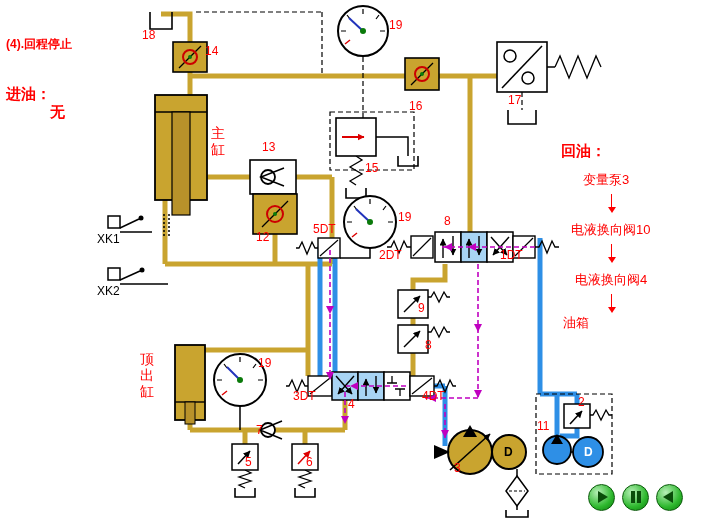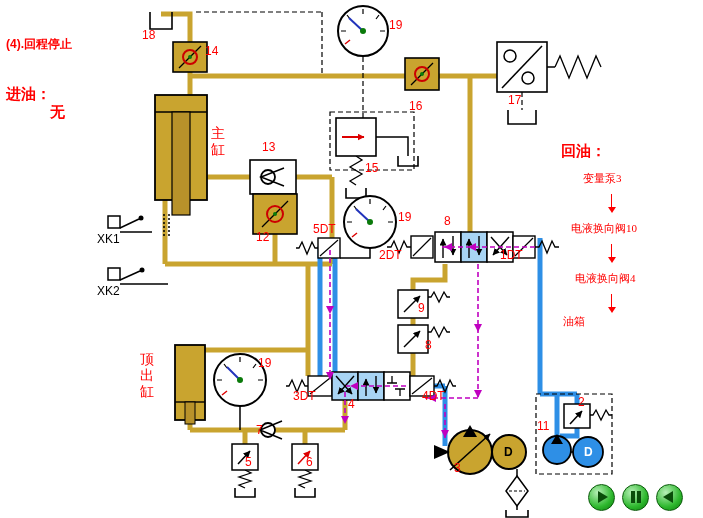--- a/index.html
+++ b/index.html
@@ -2,21 +2,21 @@
 <html><head>
 <meta charset="utf-8">
 <style>
   html,body{margin:0;padding:0;background:#fff;}
   #screen{position:relative;width:703px;height:518px;background:#ffffff;overflow:hidden;
           font-family:"Liberation Sans",sans-serif;}
   #screen svg{position:absolute;left:0;top:0;}
   .lbl{position:absolute;line-height:1;white-space:nowrap;color:#f00;}
   .t-title{font-size:12px;font-weight:bold;}
   .t-big{font-size:15px;font-weight:bold;}
-  .t-path{font-size:11px;font-family:Liberation Serif, serif;}
+  .t-path{font-size:13px;}
   .t-num{font-size:12px;}
   .t-black{color:#000;font-size:12px;}
   .t-vert{font-size:14px;width:15px;white-space:normal;word-break:break-all;line-height:1.15;}
   .t-motor{color:#000;font-size:12px;font-weight:bold;}
   .t-motor-w{color:#fff;font-size:12px;font-weight:bold;}
   .down-arrow{position:absolute;width:1px;height:13px;background:#f00;}
   .down-arrow::after{content:"";position:absolute;left:-3.5px;top:13px;
       border:4px solid transparent;border-top:6px solid #f00;}
   .pbtn{position:absolute;width:27px;height:27px;border-radius:50%;
       background:radial-gradient(circle at 35% 30%,#b8f0b8,#2eb82e 60%,#0a7a0a);

